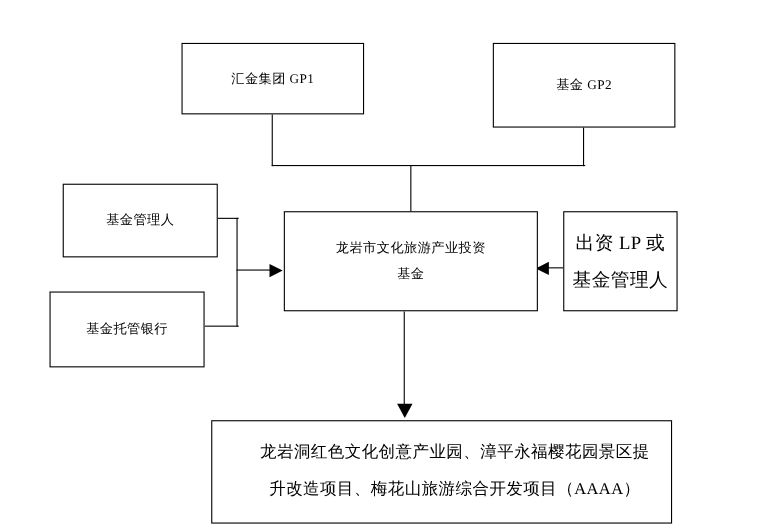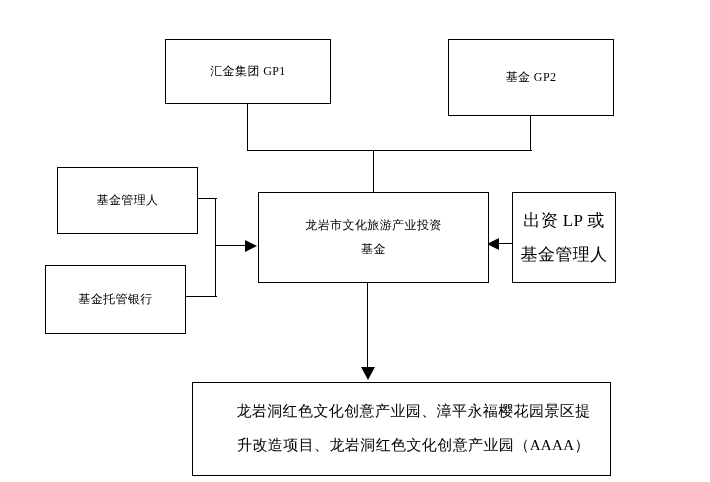--- a/index.html
+++ b/index.html
@@ -141,16 +141,16 @@
     <span class="line">基金</span>
   </div>
 
   <div class="node" id="node-lp">
     <span class="line">出资 LP 或</span>
     <span class="line">基金管理人</span>
   </div>
 
   <div class="node" id="node-projects">
     <span class="line">龙岩洞红色文化创意产业园、漳平永福樱花园景区提</span>
-    <span class="line">升改造项目、龙岩洞红色文化创意产业园（AAAA）</span>
+    <span class="line">升改造项目、梅花山旅游综合开发项目（AAAA）</span>
   </div>
 
 </div>
 
 </body></html>

